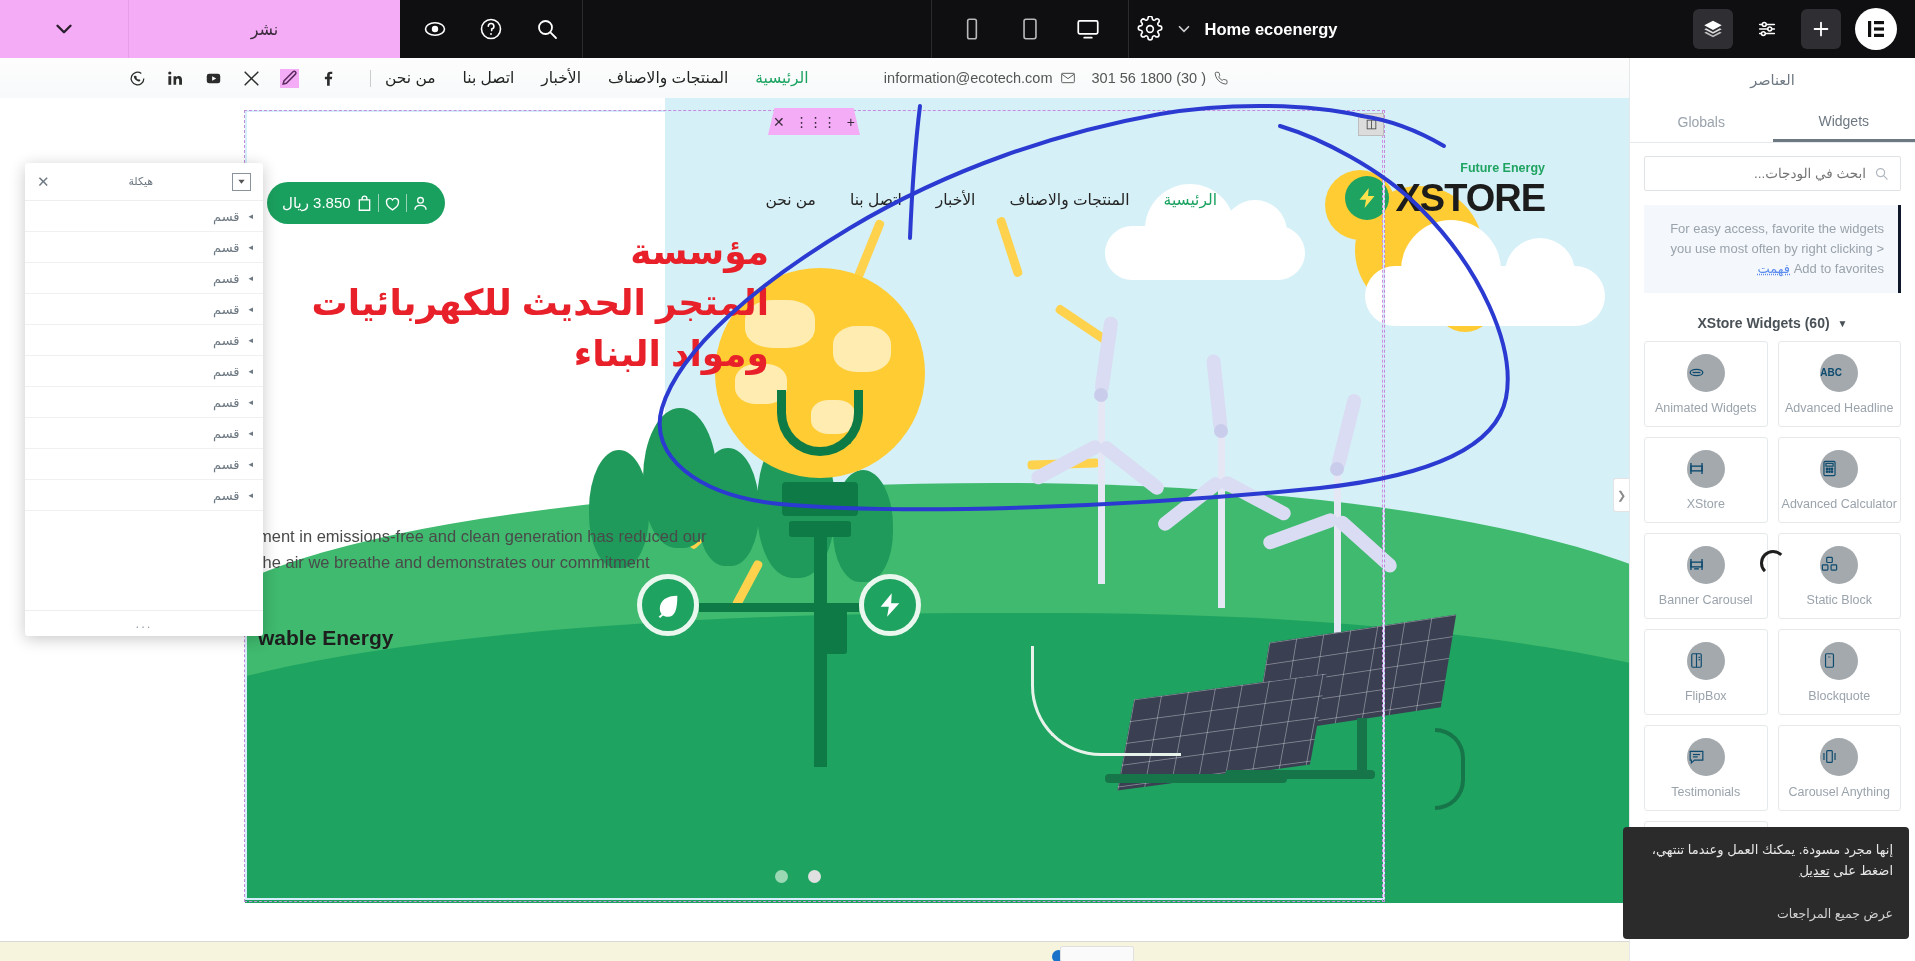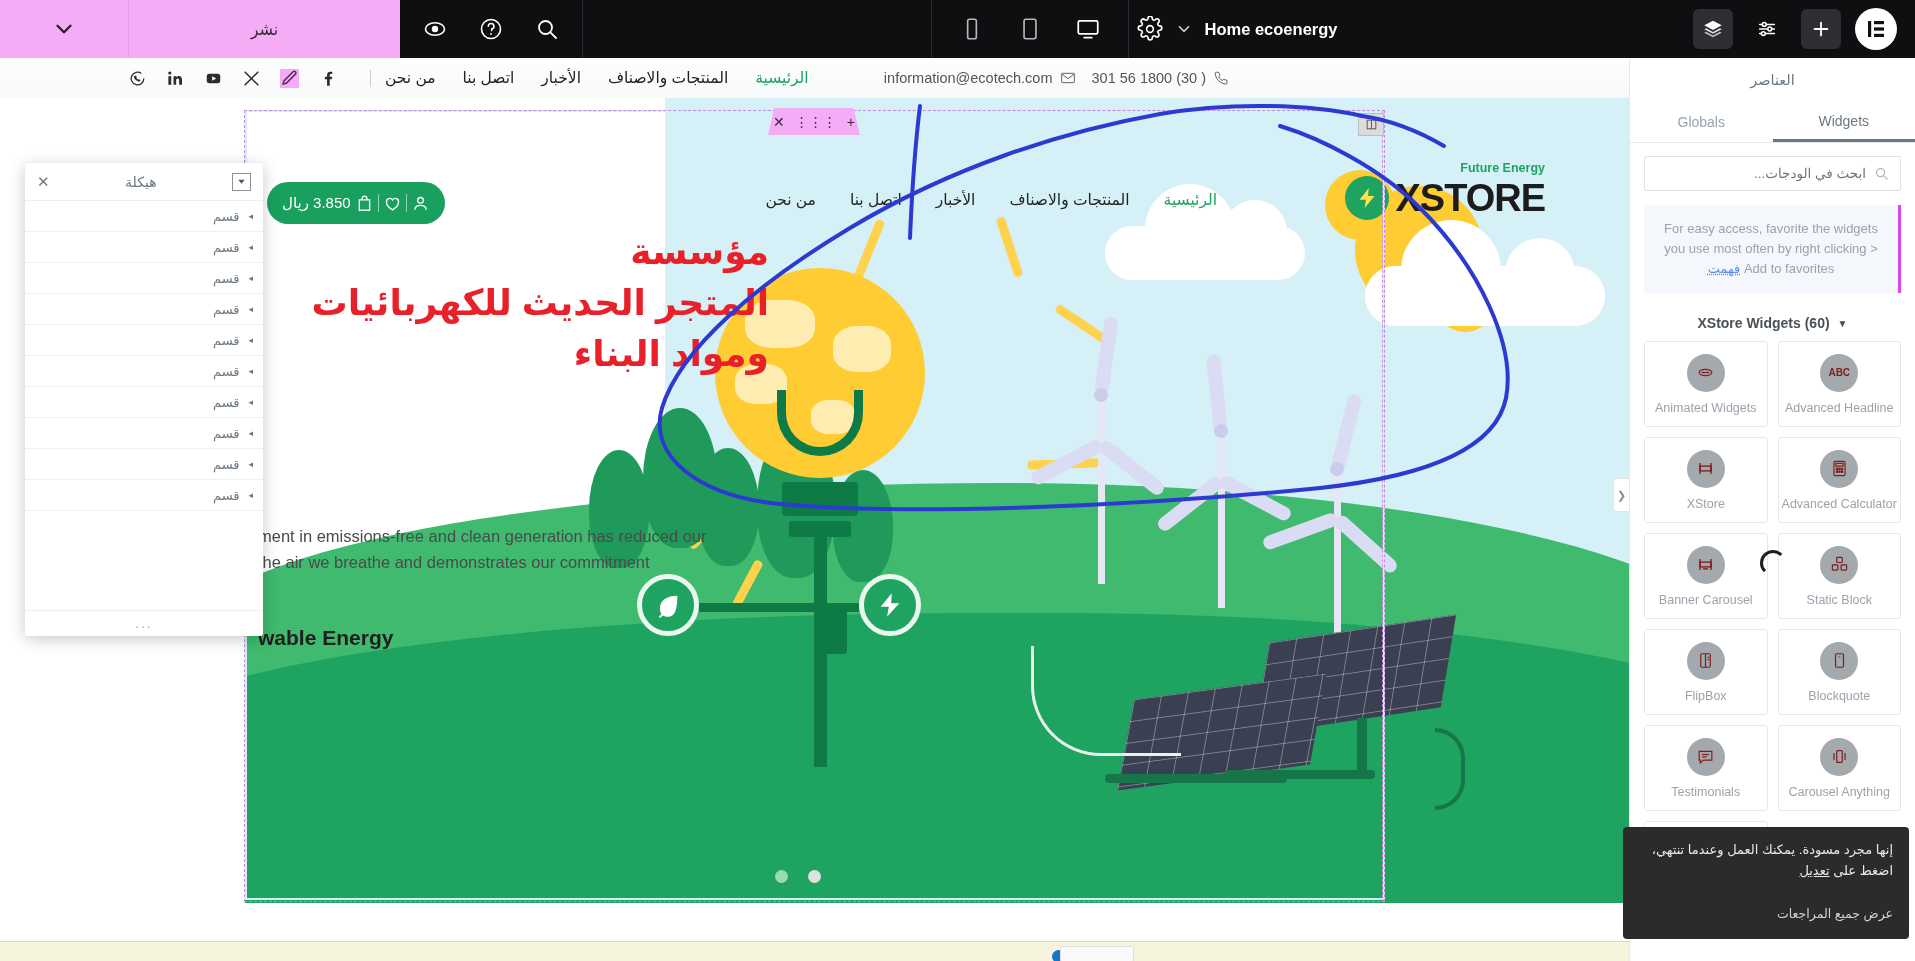--- a/index.html
+++ b/index.html
@@ -244,21 +244,21 @@
   .navigator {
     position: absolute; top: 105px; left: 25px; width: 238px; height: 473px;
     background: #ffffff; border-radius: 3px; z-index: 70;
     box-shadow: 0 3px 16px rgba(0,0,0,.22); display: flex; flex-direction: column;
     font-size: 13px;
   }
   .nav-head {
     height: 38px; display: flex; align-items: center; justify-content: space-between;
     padding: 0 12px; border-bottom: 1px solid #eeeeee;
   }
-  .nav-head .title { color: #6d7882; font-size: 14px; }
+  .nav-head .title { color: #6d7882; font-size: 11px; }
   .nav-x { color: #6d7882; cursor: pointer; font-size: 15px; line-height: 1; }
   .nav-box { width: 19px; height: 18px; border: 1px solid #8a939c; display:flex;align-items:center;justify-content:center;cursor:pointer;color:#555;}
   .nav-box svg { width: 11px; height: 11px; }
   .nav-list { flex: 1; overflow: hidden; }
   .nav-row {
     height: 31px; display: flex; align-items: center; direction: rtl;
     padding: 0 10px; gap: 9px; border-bottom: 1px solid #f0f0f0; cursor: pointer;
     color: #6d7882;
   }
   .nav-row .arw { font-size: 9px; color: #6d7882; }
@@ -291,42 +291,42 @@
     padding: 0 11px; gap: 8px;
   }
   .sb-search-box svg { width: 15px; height: 15px; color: #b1b8bf; }
   .sb-search-box input {
     flex: 1; border: none; outline: none; font-size: 13.5px; color: #6d7882;
     direction: rtl; text-align: right; background: transparent;
     font-family: "Liberation Sans", sans-serif;
   }
   .sb-notice {
     margin: 4px 14px 0; padding: 14px 14px; background: #f4f7fb;
-    border-right: 3px solid #d946ef; font-size: 13px; color: #9aa3ac;
-    line-height: 1.55; text-align: center; direction: rtl;
+    border-right: 3px solid #0f172a; font-size: 13px; color: #9aa3ac;
+    line-height: 1.55; direction: rtl;
   }
   .sb-notice u { color: #5b8def; text-decoration: underline dotted; }
   .sb-group {
     margin-top: 22px; padding: 0 14px 10px; display: flex;
     align-items: center; justify-content: center; gap: 8px;
     color: #495157; font-size: 14px; font-weight: 700; cursor: pointer;
   }
   .sb-group .cv { font-size: 10px; }
   .sb-grid {
     padding: 0 14px; display: grid; grid-template-columns: 1fr 1fr;
     gap: 10px; overflow: hidden;
   }
   .wcard {
     height: 86px; border: 1px solid #e6e9ec; border-radius: 3px;
     background: #ffffff; display: flex; flex-direction: column;
     align-items: center; justify-content: center; gap: 9px; cursor: grab;
   }
   .wcard .wicon {
     width: 38px; height: 38px; border-radius: 50%; background: #a4a9ad;
-    display: flex; align-items: center; justify-content: center; color: #7f1d1d;
+    display: flex; align-items: center; color: #0c4a6e;
   }
   .wcard .wicon svg { width: 19px; height: 19px; }
   .wcard .wlab { font-size: 12.5px; color: #9aa3ac; text-align: center; }
   .spinner {
     position: absolute; top: 492px; left: 50%; transform: translate(-50%,0);
     width: 26px; height: 26px; border: 3px solid transparent;
     border-top-color: #1e1e1e; border-left-color: #1e1e1e;
     border-radius: 50%; z-index: 85;
   }
   

